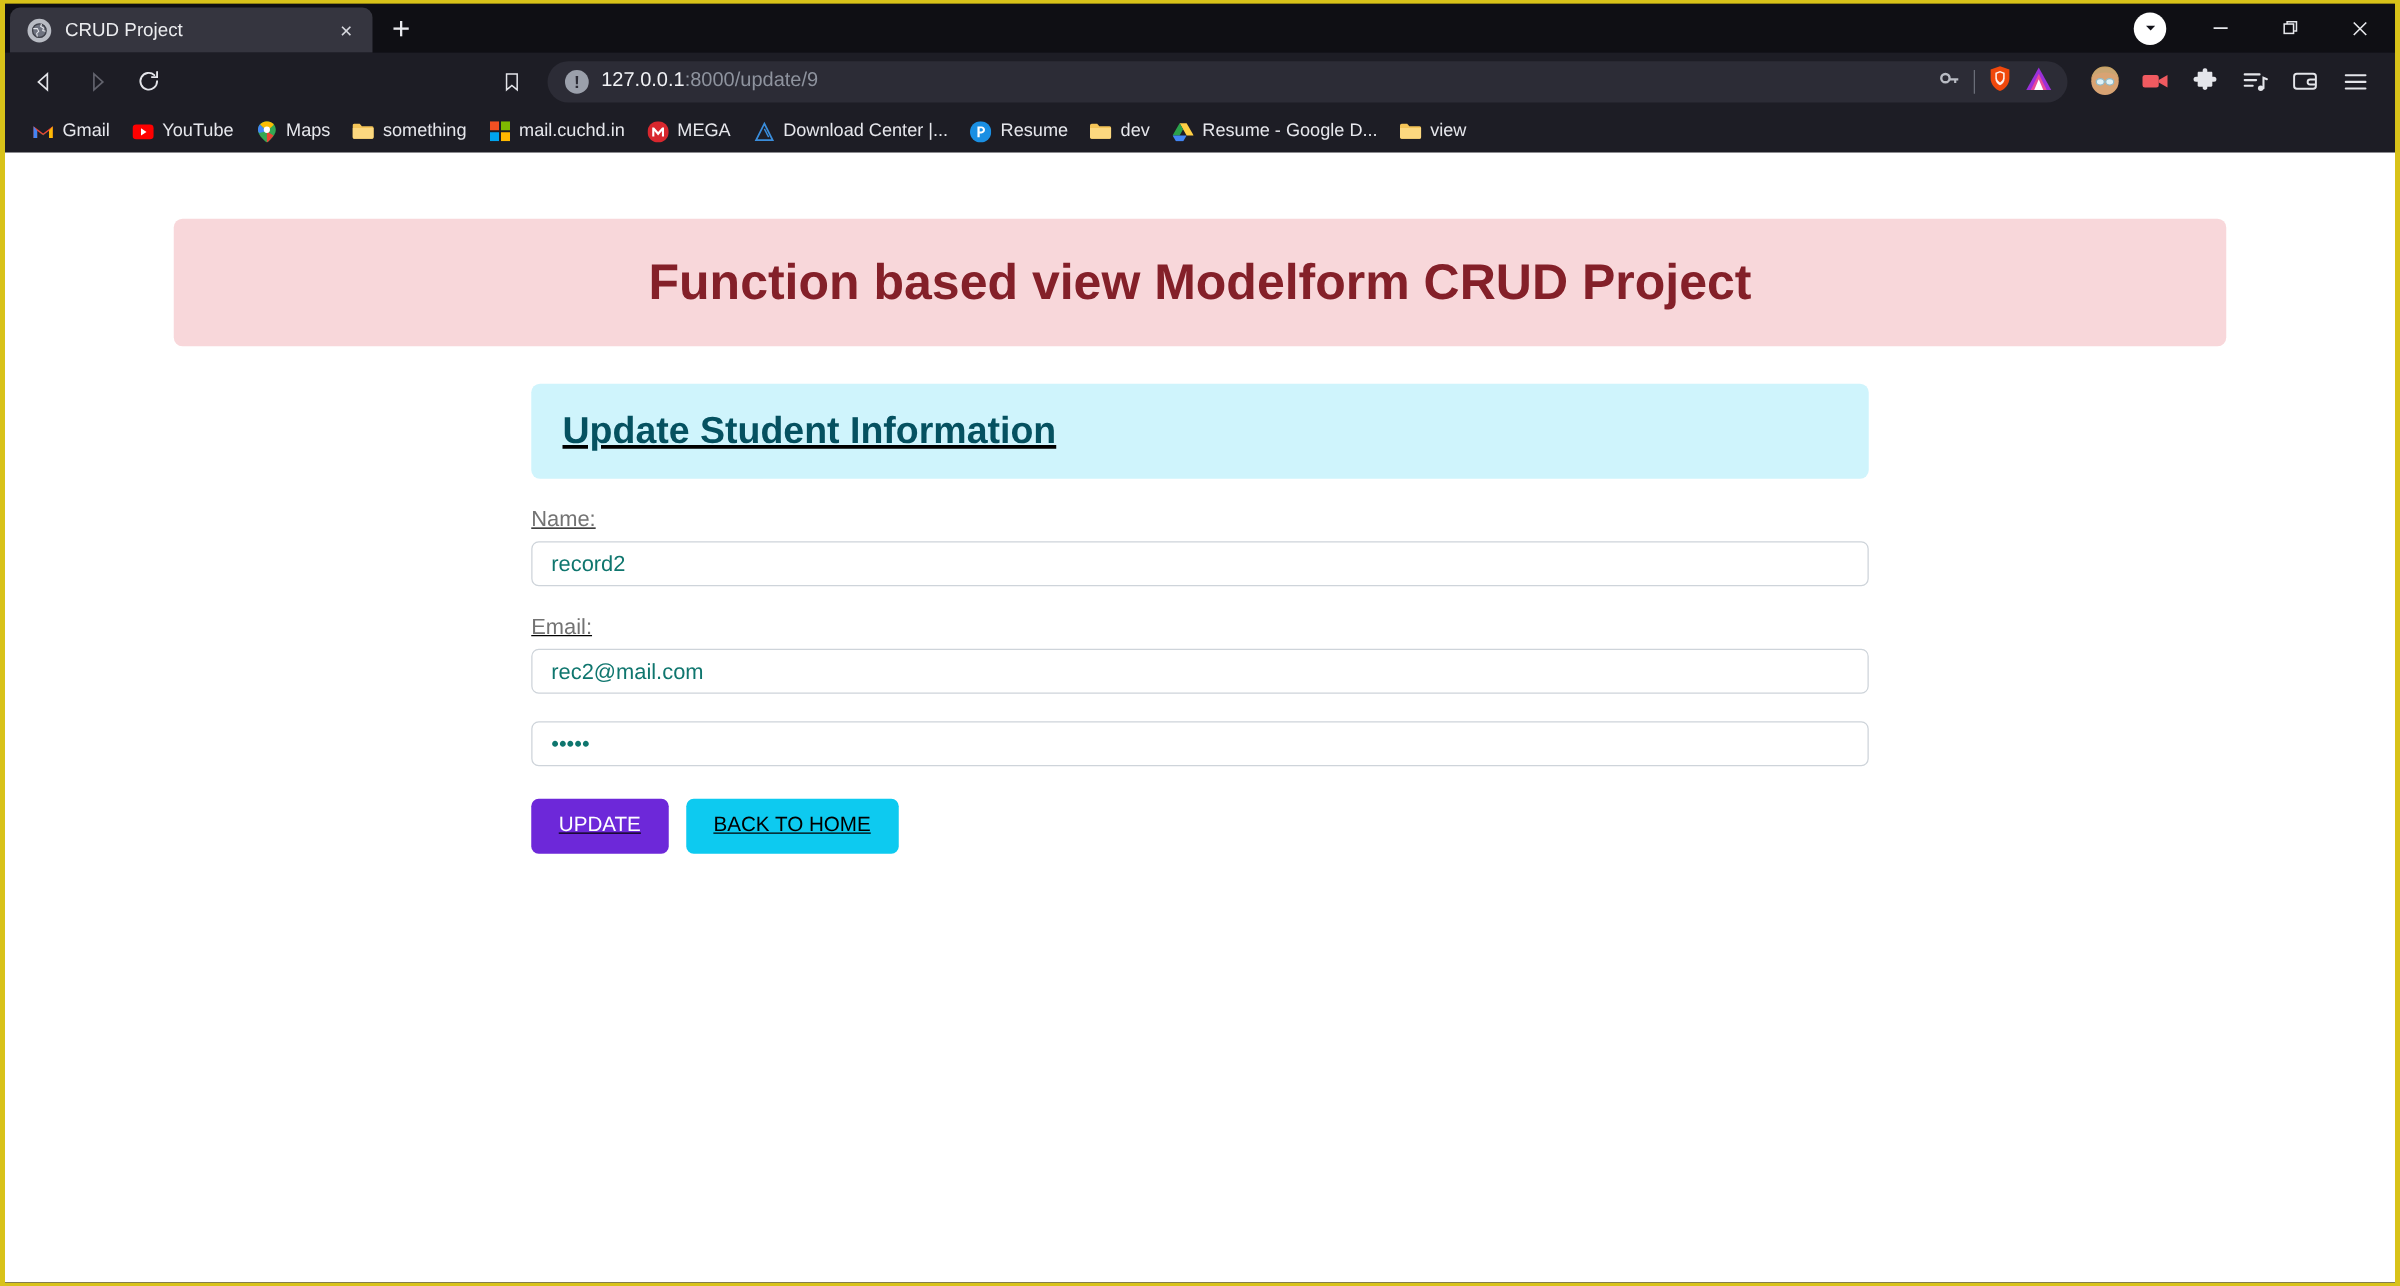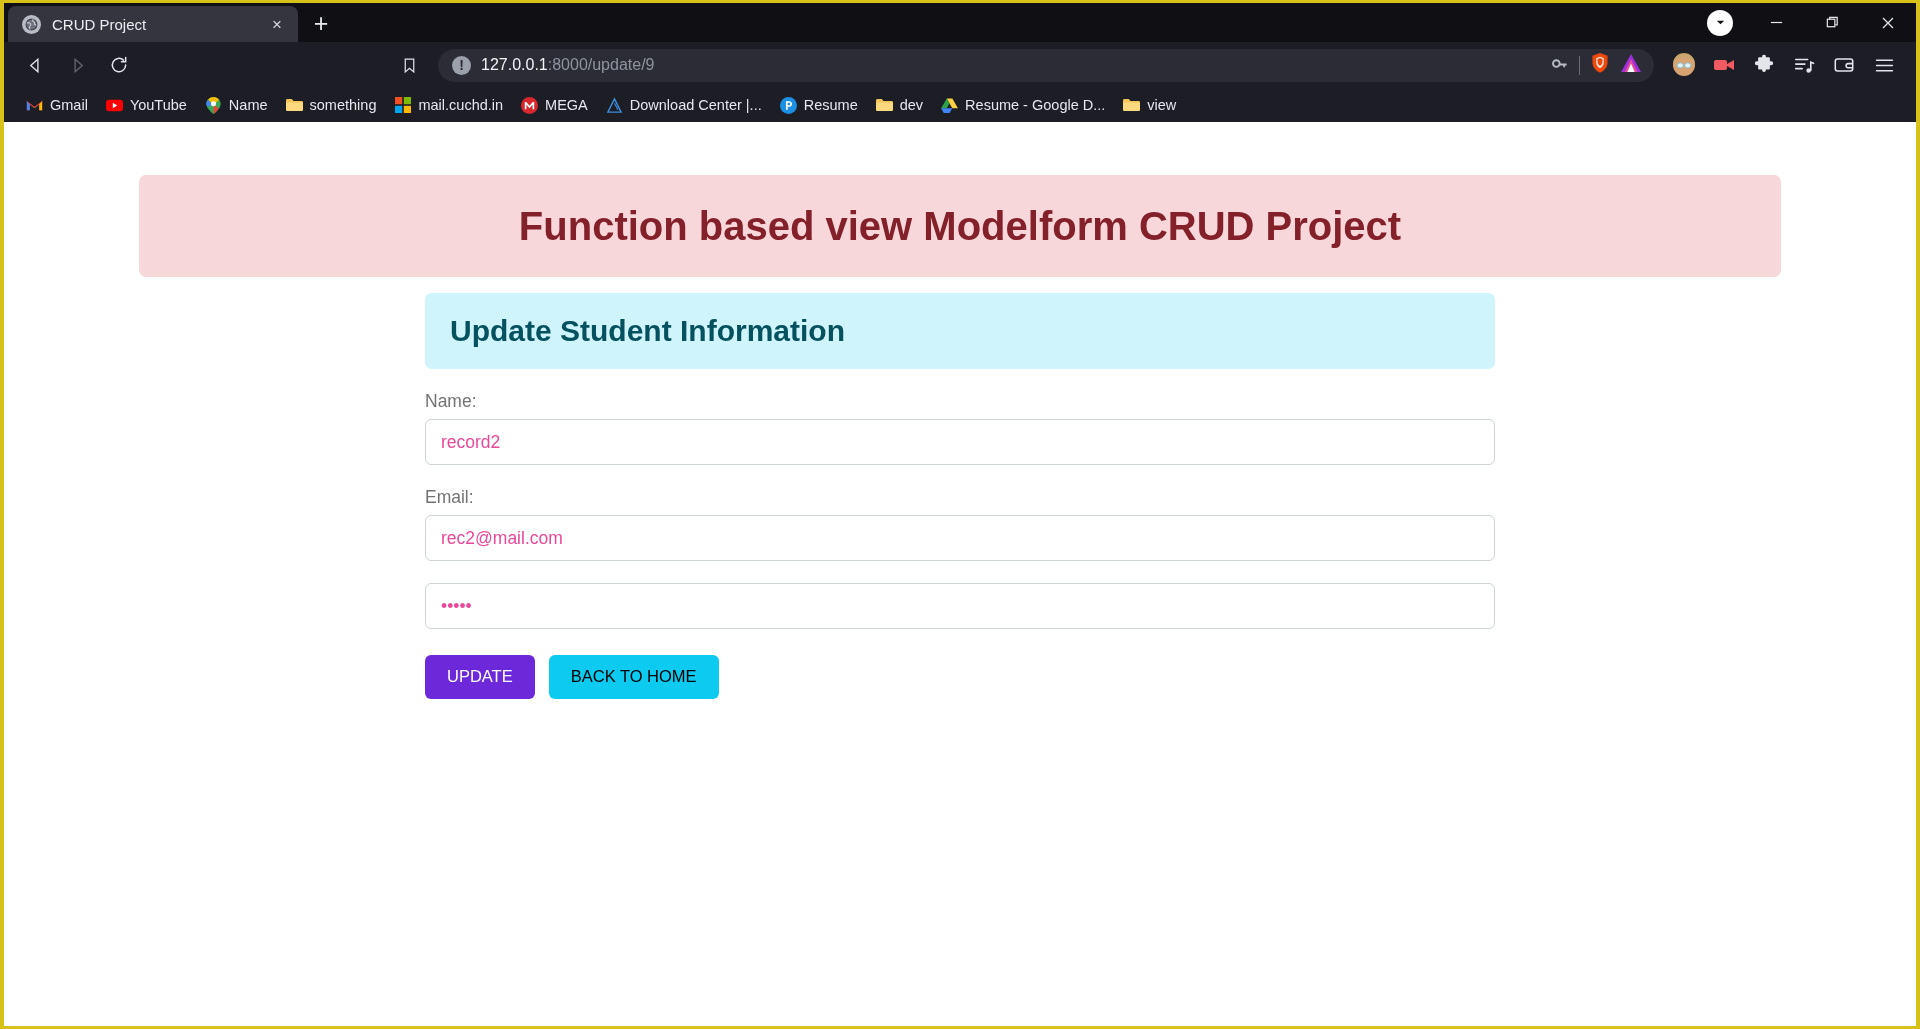--- a/index.html
+++ b/index.html
@@ -204,21 +204,22 @@
     text-align: center;
   }
   .banner-title {
     color: #842029;
     font-size: 40px;
     font-weight: 700;
     line-height: 1.15;
   }
   .form-wrap {
     width: 1070px;
-    margin: 16px auto 0;
+    margin: 30px auto 0;
+    text-decoration: underline;
   }
   .card-head {
     background: #cff4fc;
     border-radius: 7px;
     padding: 20px 25px;
   }
   .card-head-title {
     color: #055160;
     font-size: 30px;
     font-weight: 600;
@@ -226,26 +227,26 @@
   }
   .field { margin-top: 22px; }
   .field-label {
     font-size: 17.5px;
     color: #737373;
     margin-bottom: 7px;
     display: block;
   }
   .field-input {
     width: 100%;
-    height: 46px;
+    height: 36px;
     border: 1px solid #ced4da;
     border-radius: 6px;
     background: #ffffff;
     font-size: 17.5px;
-    color: #ec4899;
+    color: #0f766e;
     padding: 0 15px;
     font-family: "Liberation Sans", sans-serif;
     outline: none;
   }
   .field-input::placeholder { color: #8a9097; }
   .buttons {
     margin-top: 26px;
     display: flex;
     gap: 14px;
   }
@@ -430,21 +431,21 @@
     <div class="bm">
       <span class="bm-ico">
         <svg width="15" height="17" viewBox="0 0 16 19">
           <path d="M8 0C3.6 0 0 3.5 0 7.8 0 13.3 8 19 8 19s8-5.7 8-11.2C16 3.5 12.4 0 8 0z" fill="#34a853"></path>
           <path d="M2 3C3.5 1.1 5.6 0 8 0c2.6 0 4.8 1.2 6.2 3.2L8 9z" fill="#fbbc04"></path>
           <path d="M1.1 10.5C.4 9.7 0 8.8 0 7.8 0 6 .6 4.3 1.7 3L8 9z" fill="#4285f4"></path>
           <path d="M8 19s3.6-2.6 5.9-6.3L8 9z" fill="#ea4335"></path>
           <circle cx="8" cy="7.6" r="2.8" fill="#ffffff"></circle>
         </svg>
       </span>
-      <span>Name</span>
+      <span>Maps</span>
     </div>
 
     <div class="bm">
       <span class="bm-ico">
         <svg width="17" height="14" viewBox="0 0 20 16">
           <path d="M0 2.6A1.6 1.6 0 0 1 1.6 1h5.2l2 2.2h9.6A1.6 1.6 0 0 1 20 4.8v8.6A1.6 1.6 0 0 1 18.4 15H1.6A1.6 1.6 0 0 1 0 13.4z" fill="#f5c558"></path>
           <path d="M0 5h20v8.4A1.6 1.6 0 0 1 18.4 15H1.6A1.6 1.6 0 0 1 0 13.4z" fill="#fcd87f"></path>
         </svg>
       </span>
       <span>something</span>

